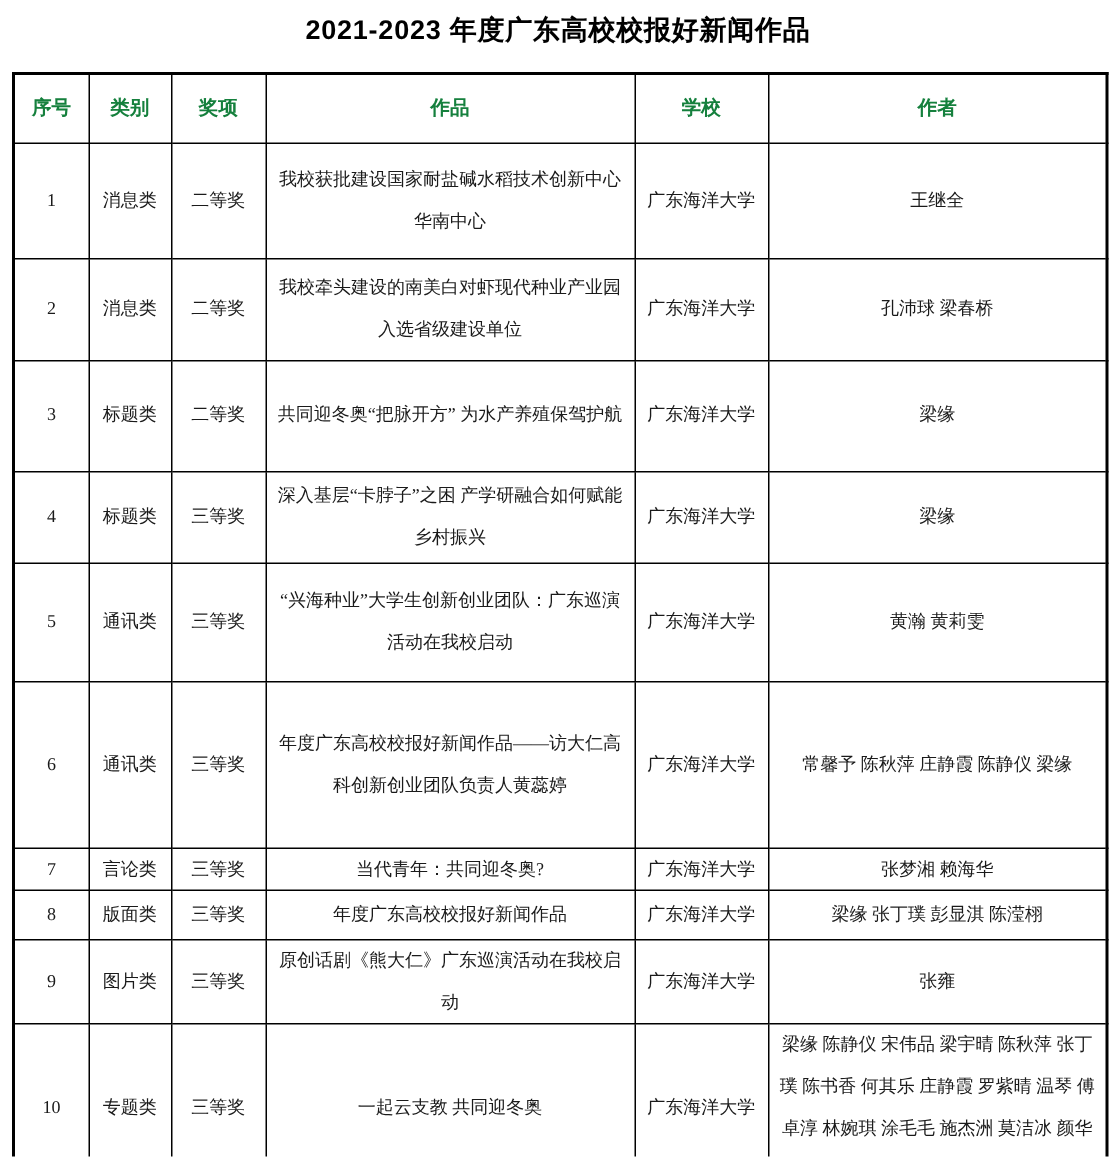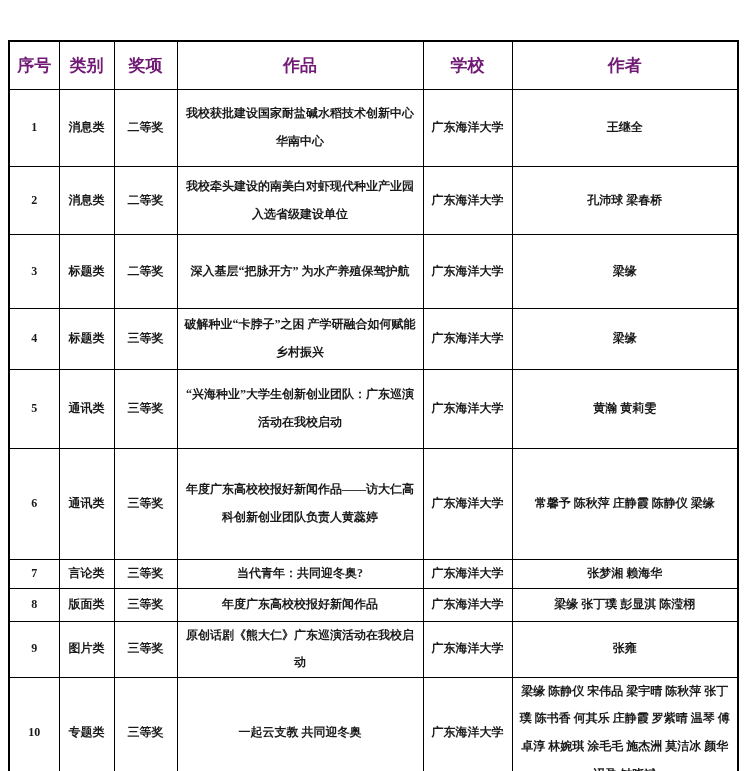--- a/index.html
+++ b/index.html
@@ -38,27 +38,27 @@
   }
   table.awards th, table.awards td {
     border: 1px solid #000000;
     text-align: center;
     vertical-align: middle;
     overflow: hidden;
   }
   table.awards th {
     font-family: "Liberation Sans", "DejaVu Sans", sans-serif;
     font-weight: 700;
-    font-size: 17px;
-    color: #701a75;
+    font-size: 13px;
+    color: #15803d;
     padding: 12px 2px;
   }
   table.awards td {
     font-family: "Liberation Serif", "DejaVu Serif", serif;
-    font-weight: 700;
+    font-weight: 400;
     font-size: 12px;
     line-height: 2.3;
     color: #1a1a1a;
     padding: 0 4px;
   }
   td.cell-work { padding: 0 10px; }
   td.cell-authors { padding: 0 8px; }
 
   thead tr            { height: 46px; }
   tbody tr:nth-child(1)  { height: 77px; }
@@ -76,20 +76,21 @@
   col.c-cat    { width: 55px; }
   col.c-award  { width: 63px; }
   col.c-work   { width: 246px; }
   col.c-school { width: 89px; }
   col.c-author { width: 226px; }
 </style>
 </head>
 <body>
 
 <div class="page">
+  <div class="doc-title">2021-2023 年度广东高校校报好新闻作品</div>
 
   <table class="awards">
     <colgroup>
       <col class="c-no">
         <col class="c-cat">
         <col class="c-award">
       <col class="c-work">
         <col class="c-school">
         <col class="c-author">
     </colgroup>
@@ -117,29 +118,29 @@
         <td class="cell-category">消息类</td>
         <td class="cell-award">二等奖</td>
         <td class="cell-work">我校牵头建设的南美白对虾现代种业产业园入选省级建设单位</td>
         <td class="cell-school">广东海洋大学</td>
         <td class="cell-authors">孔沛球 梁春桥</td>
       </tr>
       <tr>
         <td class="cell-no">3</td>
         <td class="cell-category">标题类</td>
         <td class="cell-award">二等奖</td>
-        <td class="cell-work">深入基层“把脉开方” 为水产养殖保驾护航</td>
+        <td class="cell-work">共同迎冬奥“把脉开方” 为水产养殖保驾护航</td>
         <td class="cell-school">广东海洋大学</td>
         <td class="cell-authors">梁缘</td>
       </tr>
       <tr>
         <td class="cell-no">4</td>
         <td class="cell-category">标题类</td>
         <td class="cell-award">三等奖</td>
-        <td class="cell-work">破解种业“卡脖子”之困 产学研融合如何赋能乡村振兴</td>
+        <td class="cell-work">深入基层“卡脖子”之困 产学研融合如何赋能乡村振兴</td>
         <td class="cell-school">广东海洋大学</td>
         <td class="cell-authors">梁缘</td>
       </tr>
       <tr>
         <td class="cell-no">5</td>
         <td class="cell-category">通讯类</td>
         <td class="cell-award">三等奖</td>
         <td class="cell-work">“兴海种业”大学生创新创业团队：广东巡演活动在我校启动</td>
         <td class="cell-school">广东海洋大学</td>
         <td class="cell-authors">黄瀚 黄莉雯</td>

